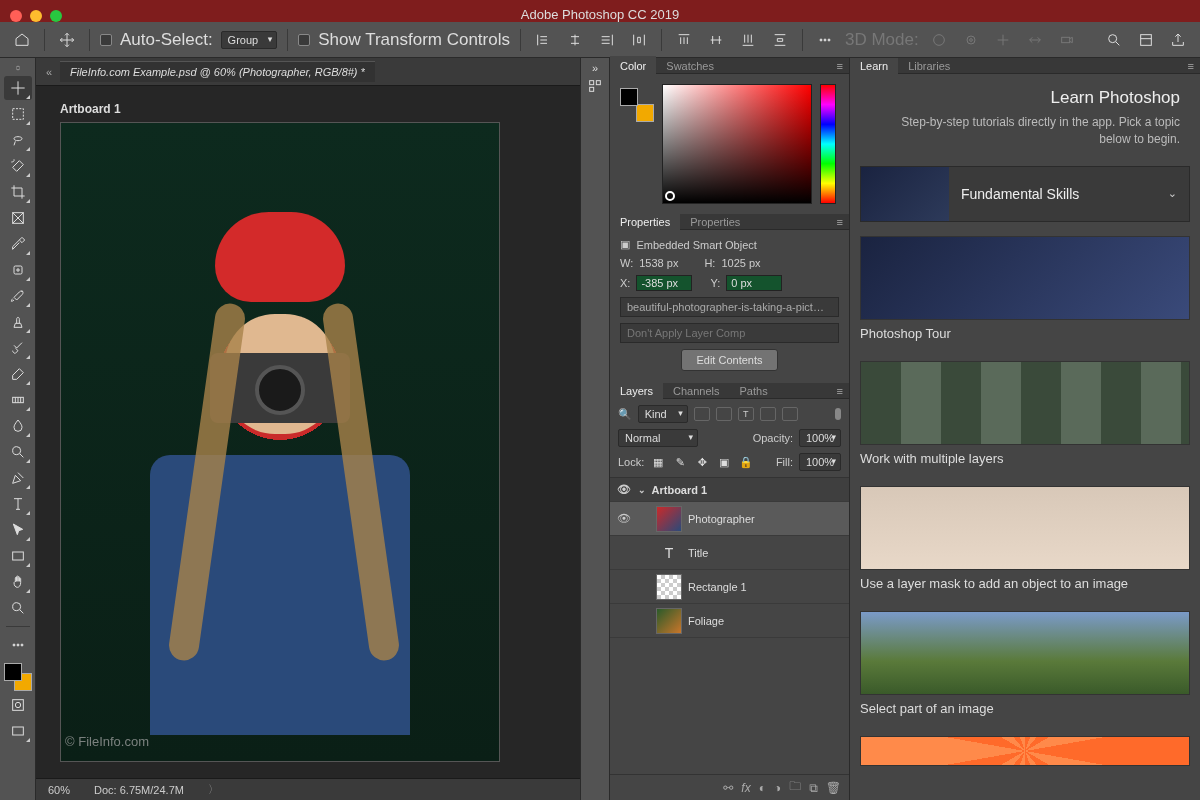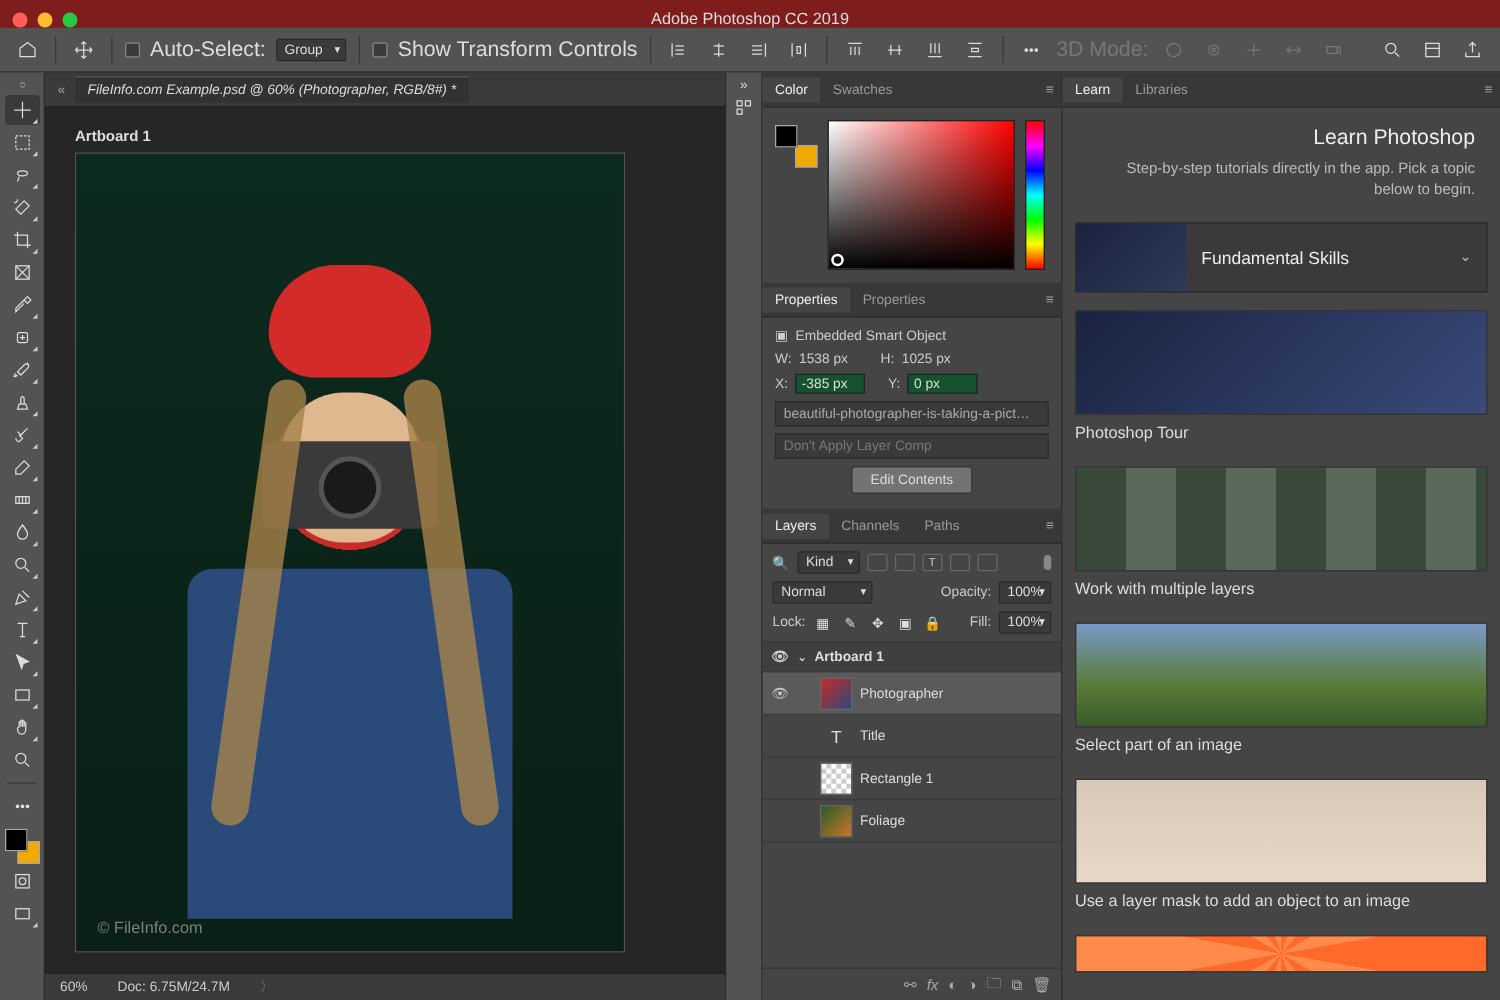--- a/index.html
+++ b/index.html
@@ -26,26 +26,26 @@
 .tool-corner{position:absolute;bottom:1px;right:2px;width:0;height:0;border-left:4px solid transparent;border-bottom:4px solid #ccc;}
 .swatch-pair{position:relative;width:28px;height:28px;margin-top:4px;}
 .sw-fg{position:absolute;width:18px;height:18px;background:#000;border:1px solid #aaa;top:0;left:0;z-index:2;}
 .sw-bg{position:absolute;width:18px;height:18px;background:#f2a900;border:1px solid #aaa;bottom:0;right:0;}
 .doc-area{flex:1;background:#262626;display:flex;flex-direction:column;}
 .doc-tabs{height:28px;background:#3a3a3a;display:flex;align-items:center;padding-left:10px;border-bottom:1px solid #1a1a1a;}
 .doc-tab{background:#323232;padding:4px 10px;font-size:11px;font-style:italic;color:#ddd;border-top:1px solid #555;}
 .canvas-wrap{flex:1;display:flex;flex-direction:column;padding:16px 24px;overflow:hidden;}
 .artboard-label{color:#ddd;font-size:12px;font-weight:bold;margin-bottom:6px;}
 .canvas{flex:1;background:#0a2018;border:1px solid #555;position:relative;overflow:hidden;max-width:440px;}
-.watermark{position:absolute;bottom:12px;left:17px;color:#aaa;font-size:13px;opacity:.7;}
+.watermark{position:absolute;bottom:12px;left:4px;color:#aaa;font-size:13px;opacity:.7;}
 .photo{position:absolute;inset:0;background:radial-gradient(circle at 50% 40%,#c92a2a 0%,#c92a2a 14%,transparent 14%),linear-gradient(180deg,#0d2a1e 0%,#0a1f16 100%);}
 .doc-status{height:22px;background:#3a3a3a;display:flex;align-items:center;padding:0 12px;gap:24px;font-size:11px;color:#ccc;border-top:1px solid #1a1a1a;}
 .side-strip{width:30px;background:#535353;border-left:1px solid #2a2a2a;border-right:1px solid #2a2a2a;display:flex;flex-direction:column;align-items:center;padding-top:4px;}
 .panels{width:240px;background:#454545;display:flex;flex-direction:column;border-right:1px solid #2a2a2a;}
-.panel-tabs{height:28px;background:#383838;display:flex;align-items:center;border-bottom:1px solid #2a2a2a;}
+.panel-tabs{height:16px;background:#383838;display:flex;align-items:center;border-bottom:1px solid #2a2a2a;}
 .ptab{padding:4px 10px;font-size:11px;color:#999;cursor:pointer;}
 .ptab.active{background:#454545;color:#eee;}
 .pmenu{margin-left:auto;padding:0 6px;color:#aaa;}
 .color-body{height:140px;display:flex;padding:10px;gap:8px;}
 .color-field{width:150px;height:120px;background:linear-gradient(to bottom,transparent,#000),linear-gradient(to right,#fff,#ff0000);position:relative;border:1px solid #222;}
 .hue-strip{width:16px;height:120px;background:linear-gradient(to bottom,#ff0000,#ff00ff,#0000ff,#00ffff,#00ff00,#ffff00,#ff0000);border:1px solid #222;}
 .prop-body{padding:8px 10px;font-size:11px;color:#ccc;}
 .prop-row{display:flex;align-items:center;gap:6px;margin-bottom:6px;}
 .prop-input{background:#14532d;border:1px solid #222;color:#ddd;padding:1px 4px;width:56px;font-size:11px;}
 .prop-wide{background:#3a3a3a;border:1px solid #2a2a2a;padding:3px 6px;color:#aaa;font-size:11px;margin-bottom:6px;overflow:hidden;text-overflow:ellipsis;white-space:nowrap;}
@@ -547,24 +547,24 @@
     </div>
     <div class="card">
       <div class="card-img" style="background:linear-gradient(135deg,#1a2340,#3a4a7a)"></div>
       <div class="card-title">Photoshop Tour</div>
     </div>
     <div class="card">
       <div class="card-img ws"></div>
       <div class="card-title">Work with multiple layers</div>
     </div>
     <div class="card">
+      <div class="card-img hands"></div>
+      <div class="card-title">Use a layer mask to add an object to an image</div>
+    </div>
+    <div class="card">
       <div class="card-img mtn"></div>
       <div class="card-title">Select part of an image</div>
     </div>
     <div class="card">
-      <div class="card-img hands"></div>
-      <div class="card-title">Use a layer mask to add an object to an image</div>
-    </div>
-    <div class="card">
       <div class="card-img fan" style="height:30px"></div>
     </div>
   </div>
 </div>
 
 </body></html>

